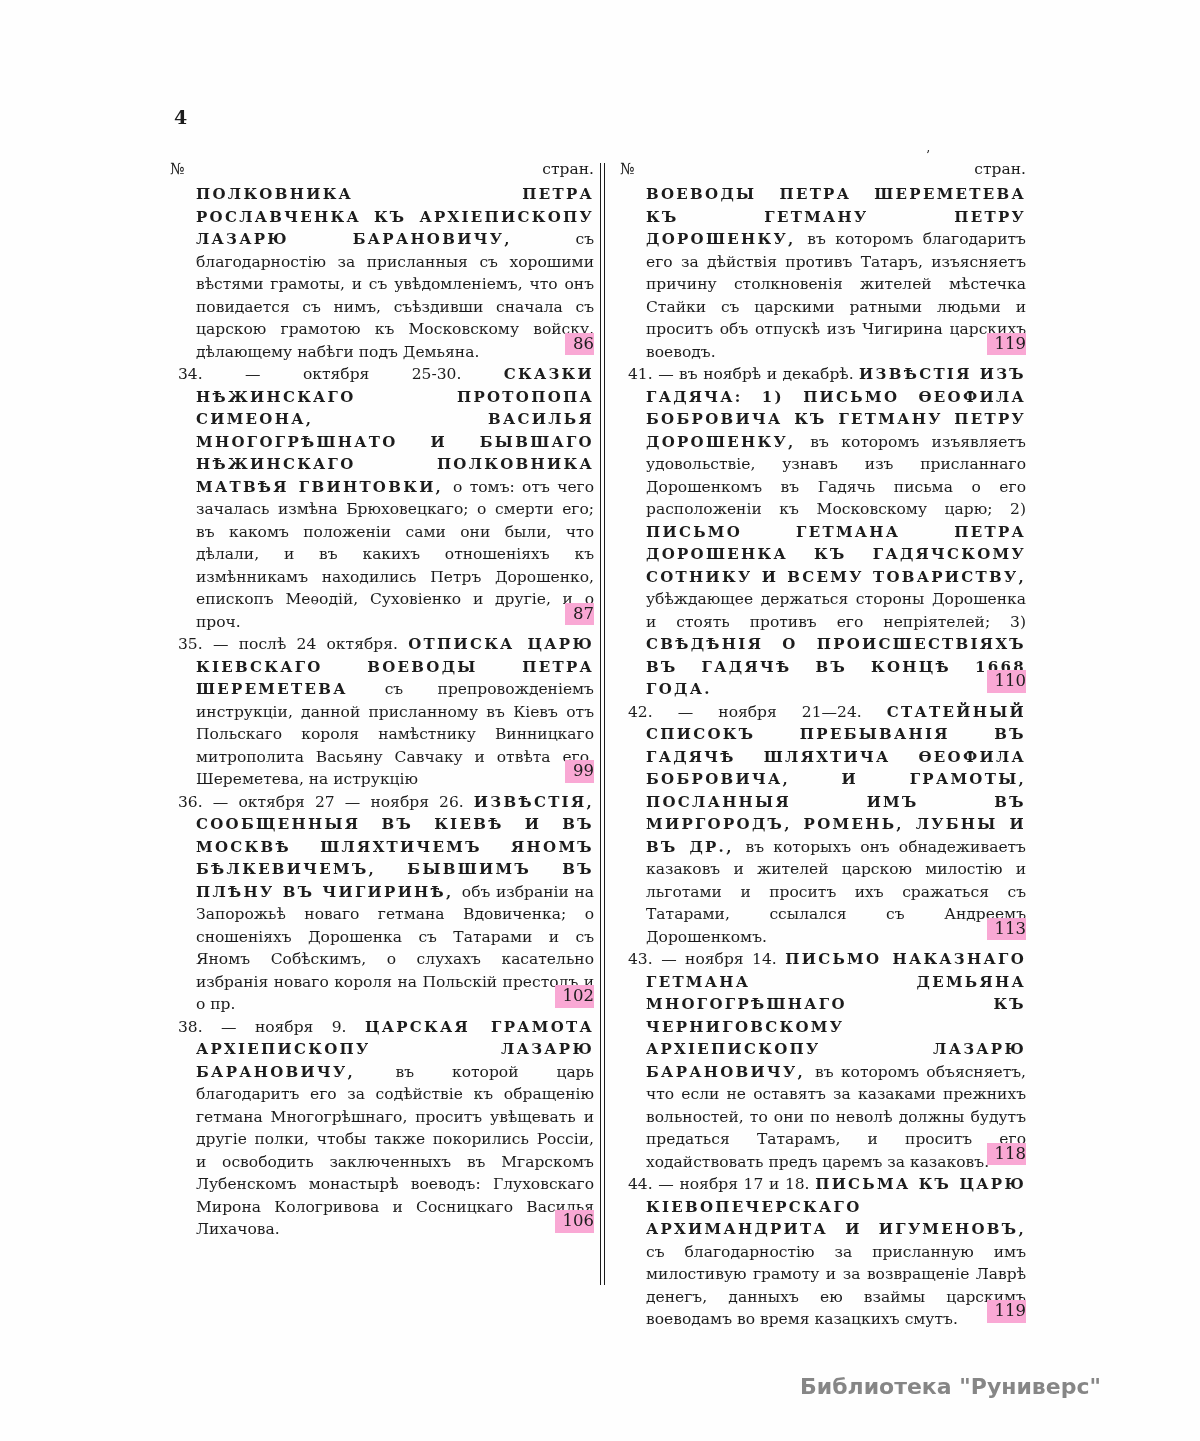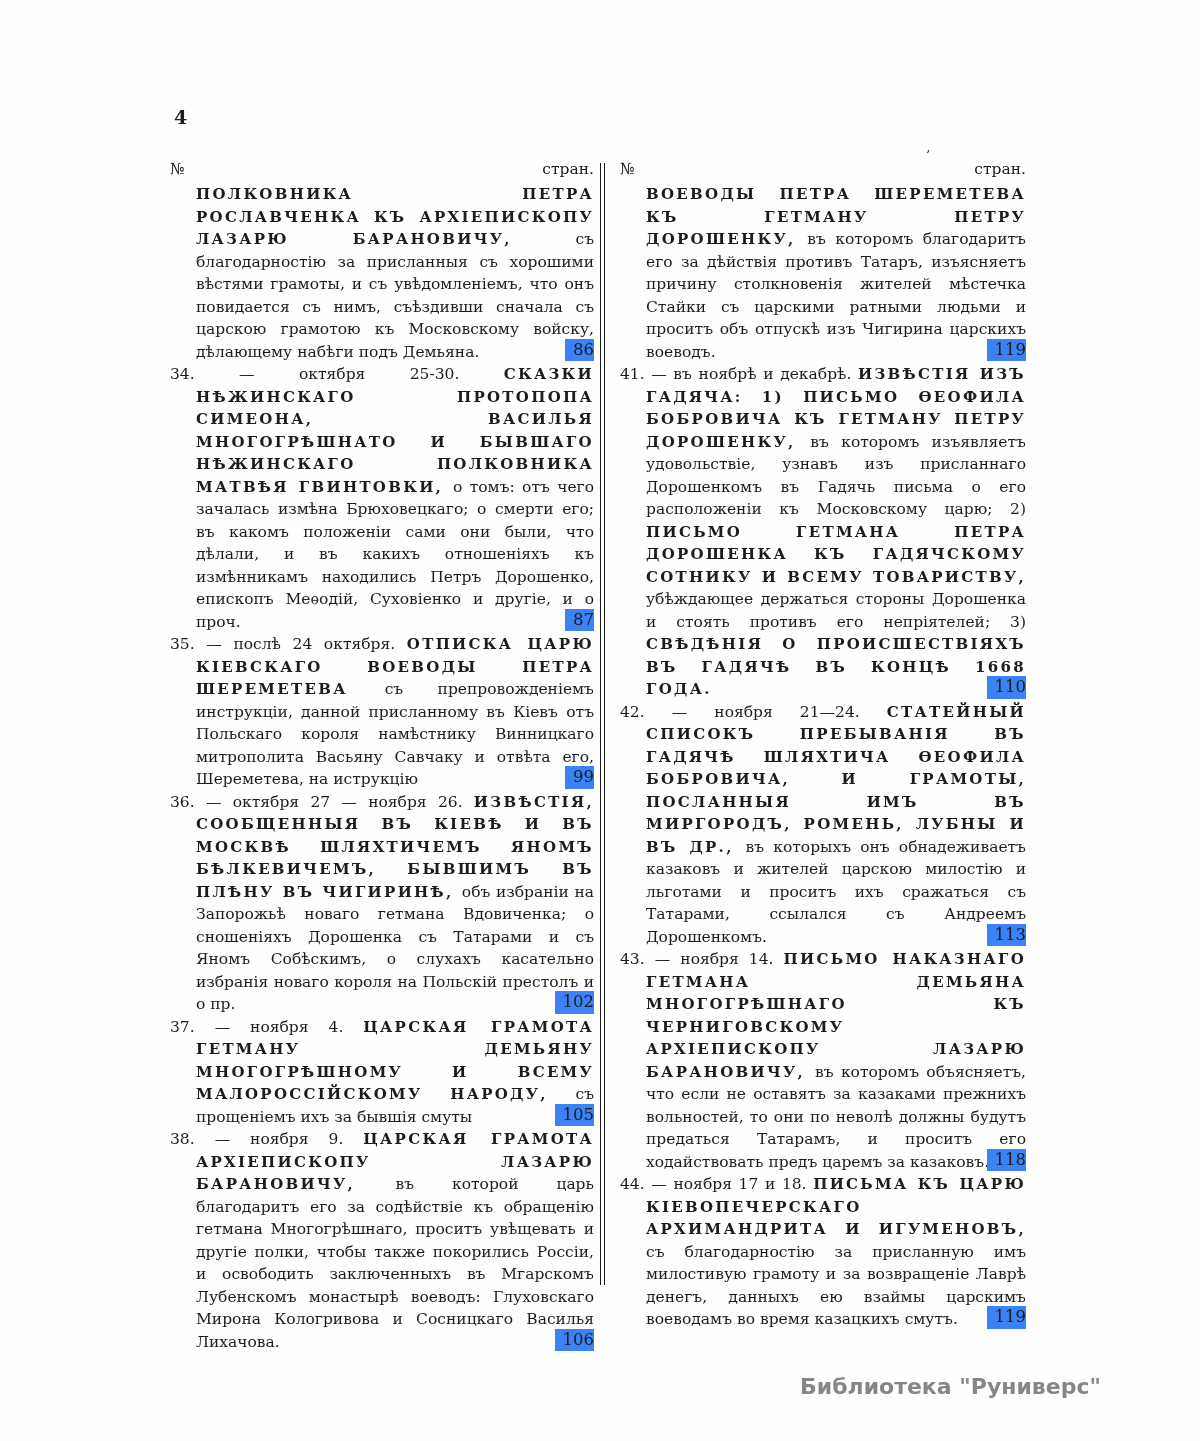--- a/index.html
+++ b/index.html
@@ -44,36 +44,36 @@
   .entry {
     position: relative;
     text-align: justify;
     font-size: 15.5px;
     line-height: 22.5px;
     padding-left: 26px;
     text-indent: -26px;
     margin: 0;
   }
   .entry.cont { text-indent: 0; }
-  .entry-num { font-style: normal; }
+  .entry-num { font-style: normal; margin-left: 8px; }
   .t-caps {
     text-transform: uppercase;
     font-size: 15px;
     letter-spacing: 2.3px;
     font-weight: 700;
   }
   .t-italic { }
   .entry-page {
     position: absolute;
-    right: 0; bottom: 2px;
+    right: 0; bottom: 8px;
     font-size: 16.5px;
     font-style: normal;
     text-indent: 0;
     letter-spacing: 0;
-    background: #3b82f6;
+    background: #f9a8d4;
     padding-left: 8px;
   }
   .watermark {
     position: absolute;
     left: 800px; top: 1374px;
     font-family: "DejaVu Sans", sans-serif;
     font-size: 22px;
     font-weight: 600;
   }
 </style>
@@ -89,21 +89,20 @@
   <div class="col col-left">
     <div class="col-header">
       <span>№</span>
       <span>стран.</span>
     </div>
     <div id="col-left-entries">
         <div class="entry cont"><span class="t-caps">полковника Петра Рославченка къ архіепископу Лазарю Барановичу, </span><span class="t-italic">съ благодарностію за присланныя съ хорошими вѣстями грамоты, и съ увѣдомленіемъ, что онъ повидается съ нимъ, съѣздивши сначала съ царскою грамотою къ Московскому войску, дѣлающему набѣги подъ Демьяна.</span><span class="entry-page">86</span></div>
         <div class="entry"><span class="entry-num">34. </span><span class="t-italic">— октября 25-30. </span><span class="t-caps">Сказки Нѣжинскаго протопопа Симеона, Василья Многогрѣшнато и бывшаго Нѣжинскаго полковника Матвѣя Гвинтовки, </span><span class="t-italic">о томъ: отъ чего зачалась измѣна Брюховецкаго; о смерти его; въ какомъ положеніи сами они были, что дѣлали, и въ какихъ отношеніяхъ къ измѣнникамъ находились Петръ Дорошенко, епископъ Меѳодій, Суховіенко и другіе, и о проч.</span><span class="entry-page">87</span></div>
         <div class="entry"><span class="entry-num">35. </span><span class="t-italic">— послѣ 24 октября. </span><span class="t-caps">Отписка царю Кіевскаго воеводы Петра Шереметева </span><span class="t-italic">съ препровожденіемъ инструкціи, данной присланному въ Кіевъ отъ Польскаго короля намѣстнику Винницкаго митрополита Васьяну Савчаку и отвѣта его, Шереметева, на иструкцію</span><span class="entry-page">99</span></div>
         <div class="entry"><span class="entry-num">36. </span><span class="t-italic">— октября 27 — ноября 26. </span><span class="t-caps">Извѣстія, сообщенныя въ Кіевѣ и въ Москвѣ шляхтичемъ Яномъ Бѣлкевичемъ, бывшимъ въ плѣну въ Чигиринѣ, </span><span class="t-italic">объ избраніи на Запорожьѣ новаго гетмана Вдовиченка; о сношеніяхъ Дорошенка съ Татарами и съ Яномъ Собѣскимъ, о слухахъ касательно избранія новаго короля на Польскій престолъ и о пр.</span><span class="entry-page">102</span></div>
-        <div class="entry"><span class="entry-num">37. </span><span class="t-italic">— ноября 4. </span><span class="t-caps">Царская грамота гетману Демьяну Многогрѣшному и всему Малороссійскому народу, </span><span class="t-italic">съ прощеніемъ ихъ за бывшія смуты</span><span class="entry-page">105</span></div>
         <div class="entry"><span class="entry-num">38. </span><span class="t-italic">— ноября 9. </span><span class="t-caps">Царская грамота архіепископу Лазарю Барановичу, </span><span class="t-italic">въ которой царь благодаритъ его за содѣйствіе къ обращенію гетмана Многогрѣшнаго, проситъ увѣщевать и другіе полки, чтобы также покорились Россіи, и освободить заключенныхъ въ Мгарскомъ Лубенскомъ монастырѣ воеводъ: Глуховскаго Мирона Кологривова и Сосницкаго Василья Лихачова.</span><span class="entry-page">106</span></div>
       </div>
   </div>
 
   <div class="col col-right">
     <div class="col-header">
       <span>№</span>
       <span class="speck">’</span>
       <span>стран.</span>
     </div>

